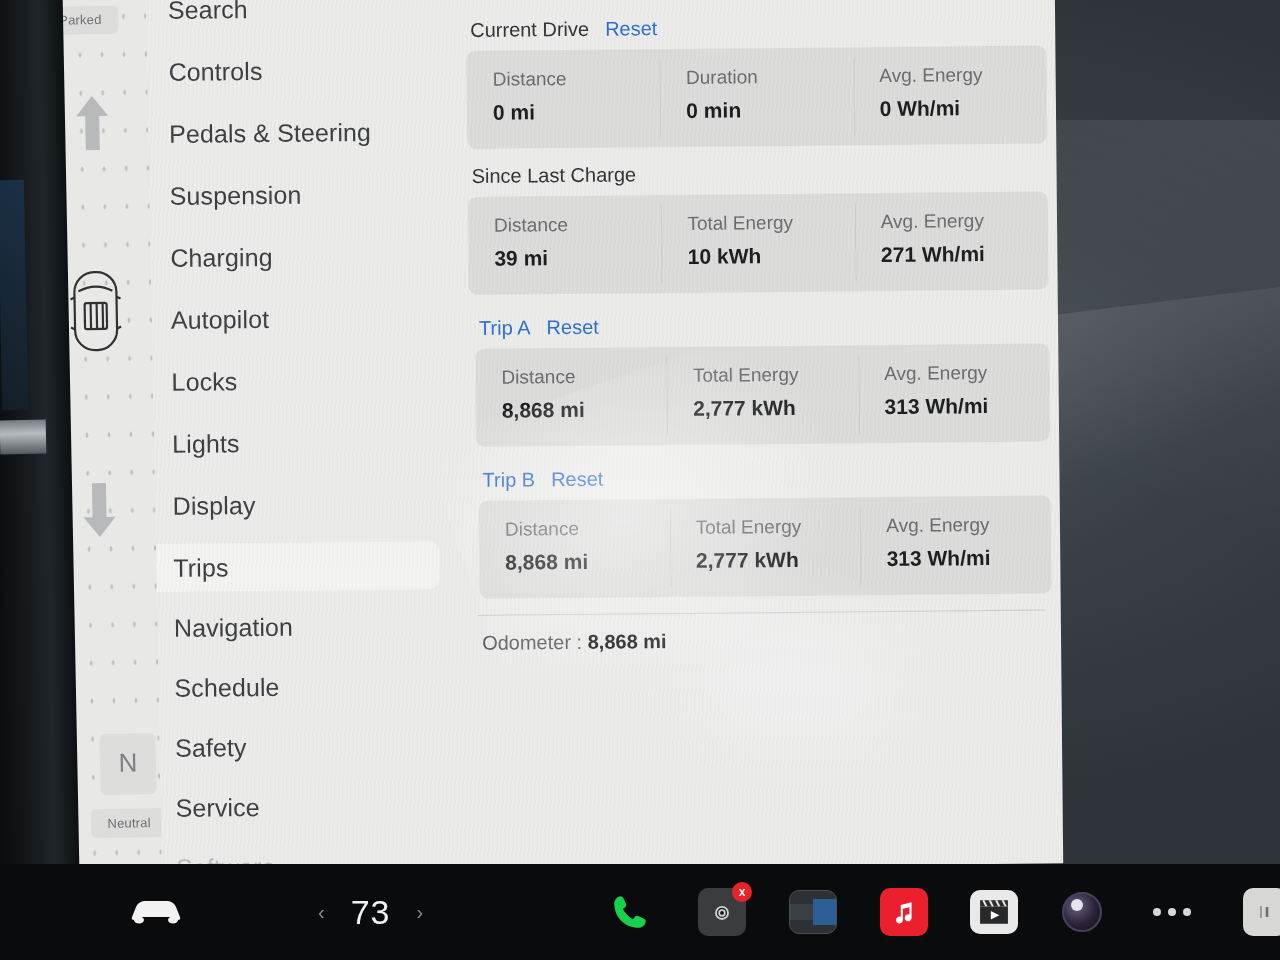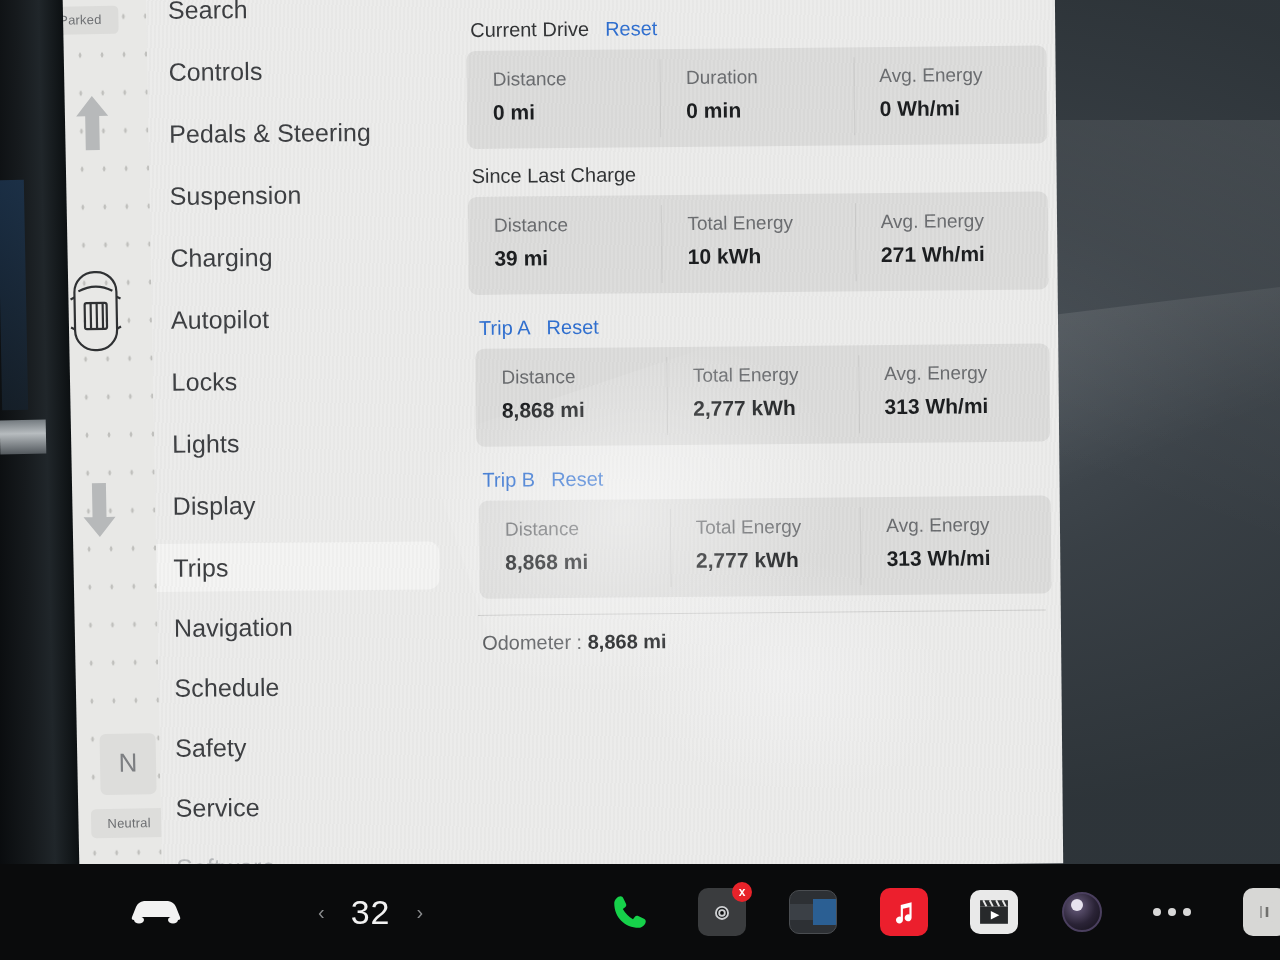--- a/index.html
+++ b/index.html
@@ -613,21 +613,21 @@
       <div class="tb" id="tb-car">
         <svg viewBox="0 0 56 34" width="56" height="34" fill="#f2f2f2">
           <path d="M4 22 L8 12 Q10 7 16 6 L40 6 Q46 7 48 12 L52 22 Q53 25 50 25 L46 25 Q45 25 45 23.5 L45 22 L11 22 L11 23.5 Q11 25 10 25 L6 25 Q3 25 4 22 Z"></path>
           <ellipse cx="11" cy="25" rx="5" ry="3.4"></ellipse>
           <ellipse cx="45" cy="25" rx="5" ry="3.4"></ellipse>
         </svg>
       </div>
 
       <div class="tb" id="tb-temp">
         <span class="chev">‹</span>
-        <span id="temp-value">32</span>
+        <span id="temp-value">73</span>
         <span class="chev">›</span>
       </div>
 
       <div class="tb" id="tb-phone">
         <svg viewBox="0 0 24 24" width="42" height="42" fill="#16d14a">
           <path d="M6.6 3 C5 3 3 5 3 7 c0 8 6 14 14 14 2 0 4-2 4-3.6 0-.8-.4-1.2-1-1.5l-3.3-1.6c-.8-.4-1.5-.1-2 .5l-1 1.3C11.3 14.8 9.2 12.7 7.9 10.3l1.3-1c.6-.5.9-1.2.5-2L8.1 4 C7.8 3.4 7.4 3 6.6 3 Z"></path>
         </svg>
       </div>
 
       <div class="tb" id="tb-dashcam">

